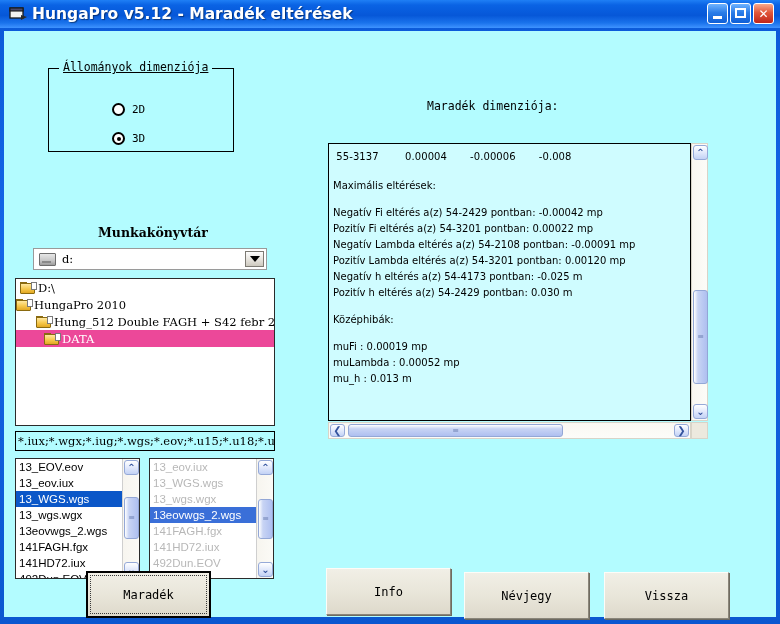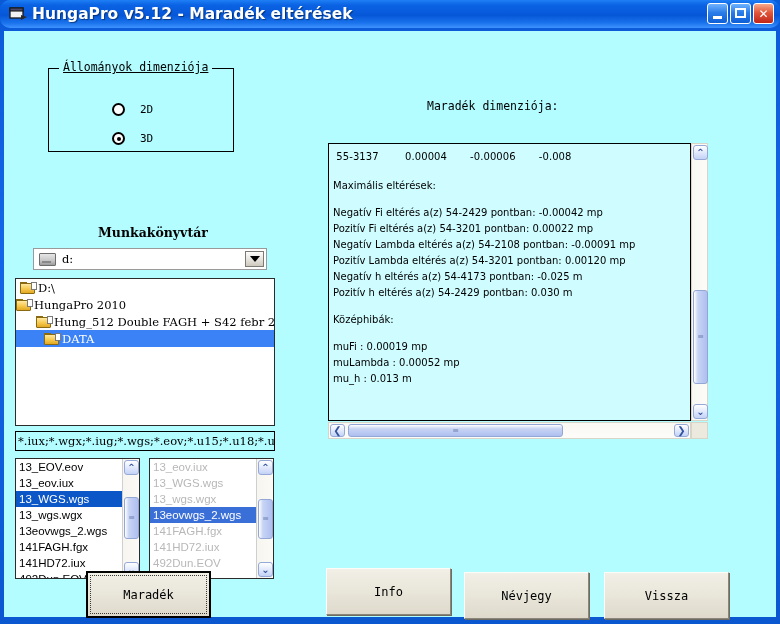--- a/index.html
+++ b/index.html
@@ -10,21 +10,21 @@
   }
   .window{
     position:absolute;left:0;top:0;width:780px;height:624px;
     background:linear-gradient(180deg,#0a5ad8 0%,#1565e8 40%,#0a57d0 100%);
     box-sizing:border-box;
   }
   
   .titlebar{
     position:absolute;left:0;top:0;width:780px;height:28px;
     background:linear-gradient(180deg,#1f7ff5 0%,#0a63e4 18%,#0657d8 55%,#1a73ec 82%,#3f93ff 100%);
-    display:flex;align-items:center;border-radius:10px;
+    display:flex;align-items:center;
   }
   .title-icon{
     width:20px;height:18px;margin-left:8px;margin-right:4px;position:relative;
     flex:0 0 auto;
   }
   .title-text{
     color:#ffffff;font-family:"DejaVu Sans",sans-serif;font-weight:bold;font-size:15.5px;
     letter-spacing:0px;text-shadow:1px 1px 1px rgba(0,0,0,.45);
     white-space:nowrap;
   }
@@ -47,21 +47,21 @@
   
   .groupbox{
     position:absolute;left:44px;top:37px;width:186px;height:84px;
     border:1px solid #000;background:transparent;box-sizing:border-box;
   }
   .groupbox-legend{
     position:absolute;left:55px;top:29px;background:#b3fcff;padding:0 4px;
     font-family:"DejaVu Sans Mono",monospace;font-size:11.5px;color:#000;
     text-decoration:underline;white-space:nowrap;
   }
-  .radio-row{position:absolute;display:flex;align-items:center;gap:15px;}
+  .radio-row{position:absolute;display:flex;align-items:center;gap:7px;}
   .radio{
     width:13px;height:13px;border-radius:50%;border:2px solid #000;
     background:#fff;box-sizing:border-box;position:relative;flex:0 0 auto;
   }
   .radio.on::after{
     content:"";position:absolute;left:2.5px;top:2.5px;width:4px;height:4px;border-radius:50%;background:#000;
   }
   .radio-label{font-family:"DejaVu Sans Mono",monospace;font-size:11px;color:#000;}
   
   .mk-label{
@@ -91,21 +91,21 @@
   .arrow-dn{width:0;height:0;border-left:5px solid transparent;border-right:5px solid transparent;border-top:6px solid #000;}
   
   .tree{
     position:absolute;left:11px;top:247px;width:260px;height:148px;
     background:#ffffff;border:1px solid #2b2b2b;box-sizing:border-box;overflow:hidden;
   }
   .tree-item{
     height:17px;display:flex;align-items:center;
     font-family:"DejaVu Serif",serif;font-size:11.5px;color:#000;white-space:nowrap;
   }
-  .tree-item.sel{background:#3b82f6;color:#fff;}
+  .tree-item.sel{background:#ec4899;color:#fff;}
   .folder{
     width:16px;height:12px;flex:0 0 auto;margin-right:2px;position:relative;
   }
   .folder .back{
     position:absolute;left:0;top:1px;width:15px;height:11px;
     background:linear-gradient(180deg,#ffe8a0 0%,#f6c84c 55%,#e2a823 100%);
     border:1px solid #8a6a10;box-sizing:border-box;border-radius:1px 2px 1px 1px;
   }
   .folder .tab{
     position:absolute;left:0;top:0px;width:7px;height:3px;

